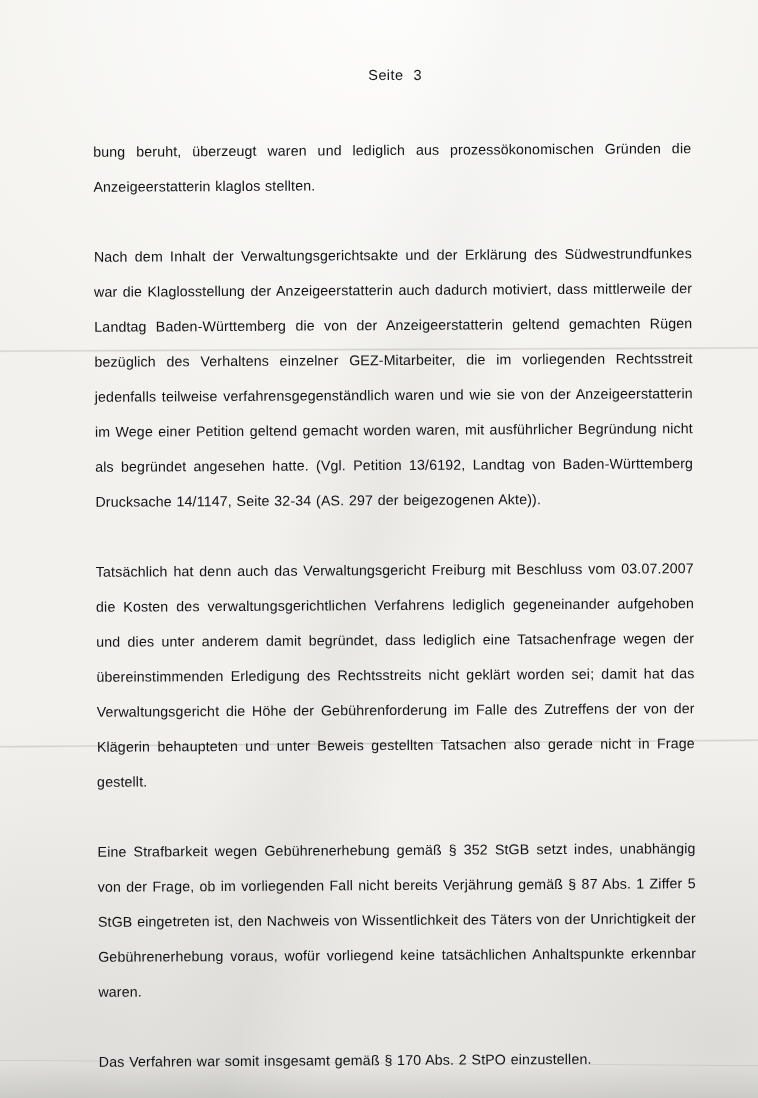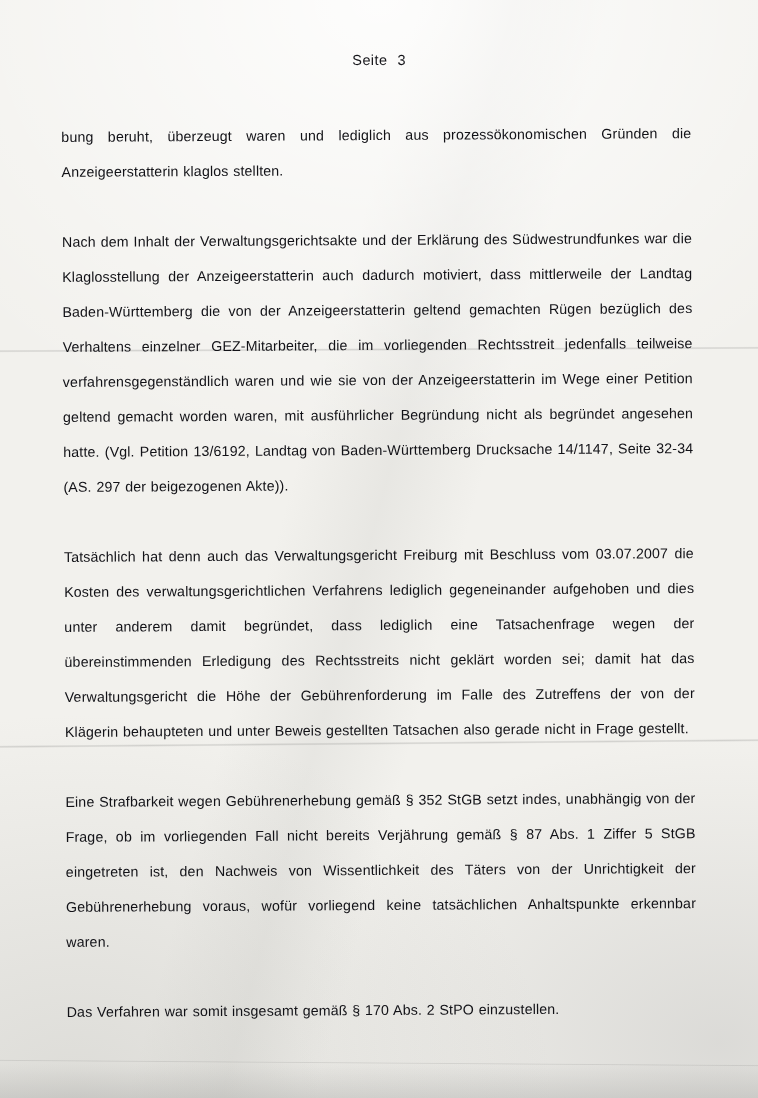--- a/index.html
+++ b/index.html
@@ -42,21 +42,22 @@
   .fold.f3 { top: 1062px; transform: rotate(0.4deg); height: 2px; opacity: .7; }
   .edge-bottom {
     position: absolute;
     left: 0; bottom: 0; width: 100%; height: 34px;
     background: linear-gradient(to bottom, rgba(255,255,255,0), rgba(165,165,162,0.35));
     pointer-events: none;
   }
   .content {
     position: relative;
     z-index: 2;
-    padding: 0 64px;
+    padding: 15px 64px;
+    margin-left: 32px;
   }
   .page-header {
     text-align: center;
     font-size: 14.5px;
     color: #15151a;
     letter-spacing: .4px;
     padding-top: 52px;
     transform: rotate(-0.15deg);
   }
   .page-header .num { margin-left: 10px; }

